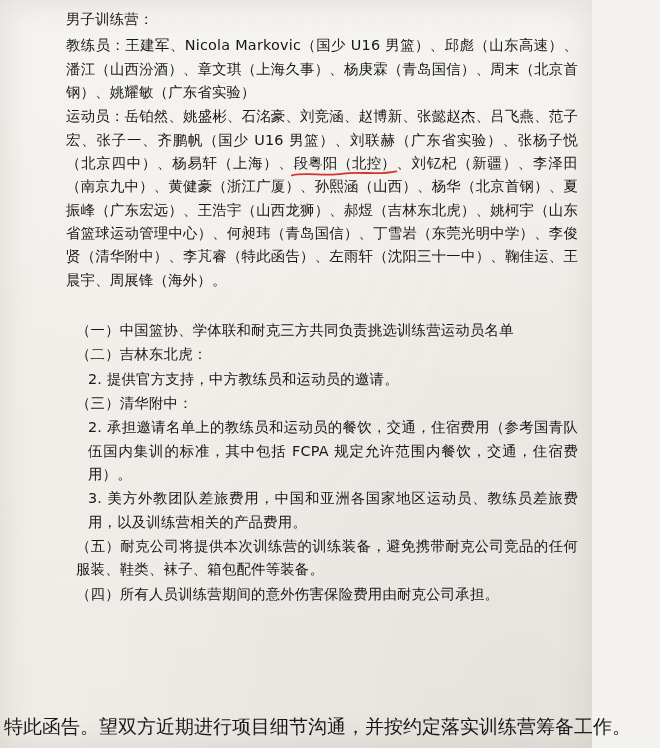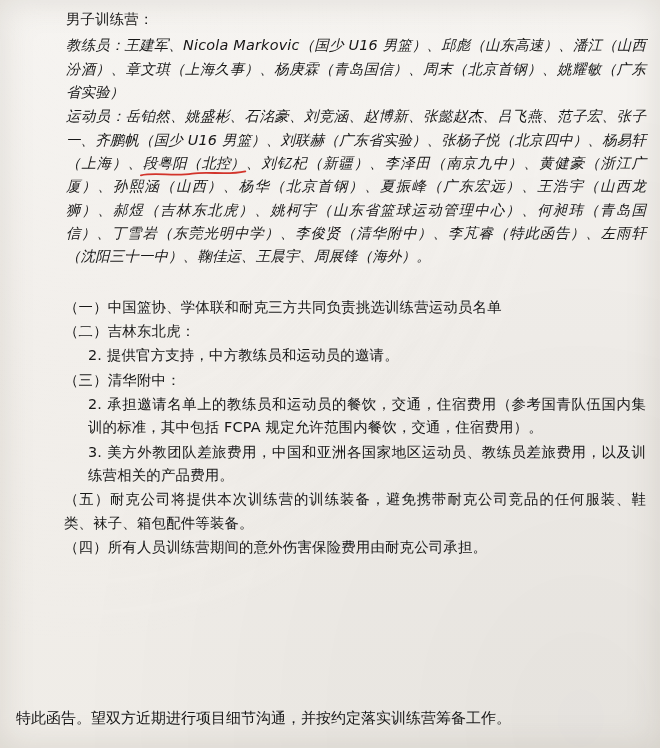--- a/index.html
+++ b/index.html
@@ -10,21 +10,21 @@
     width: 660px;
     height: 748px;
     background: #f4f2ef;
     font-family: "DejaVu Sans", "Liberation Sans", sans-serif;
     color: #1a1a1a;
     overflow: hidden;
     position: relative;
   }
   .page {
     position: relative;
-    width: 660px;
+    width: 592px;
     height: 748px;
     background: linear-gradient(180deg, #f6f4f1 0%, #f2efeb 45%, #efece7 100%);
     box-sizing: border-box;
     padding: 8px 14px 0 58px;
   }
   .doc-body {
     font-size: 14.4px;
     line-height: 1.62;
     letter-spacing: 0.2px;
     color: #171717;
@@ -33,55 +33,54 @@
     margin: 0 0 1px 0;
     text-align: justify;
     text-justify: inter-ideograph;
   }
   .p-title {
     margin: 0 0 3px 0;
     padding-left: 8px;
   }
   .block {
     padding-left: 8px;
-    font-style: italic;
   }
   .sec-gap {
     height: 26px;
   }
   .sec-head {
     margin: 0 0 2px 0;
     padding-left: 2px;
   }
   .item {
-    margin: 0 0 1px 4px;
+    margin: 0 0 1px 16px;
     padding-left: 2px;
     text-align: justify;
     text-justify: inter-ideograph;
   }
   .sub {
     margin: 0 0 1px 0;
     padding-left: 30px;
     text-align: justify;
     text-justify: inter-ideograph;
   }
   .sub-ind {
     margin: 0 0 1px 0;
     padding-left: 30px;
     text-indent: 0;
     text-align: justify;
     text-justify: inter-ideograph;
   }
   .footer-line {
-    margin: 12px;
+    margin: 0;
     padding-left: 0;
     position: absolute;
     left: 4px;
     bottom: 8px;
-    font-size: 15px;
+    font-size: 19px;
     color: #171717;
     white-space: nowrap;
   }
   
   .marked {
     position: relative;
     display: inline-block;
   }
   .marked .pen {
     position: absolute;

